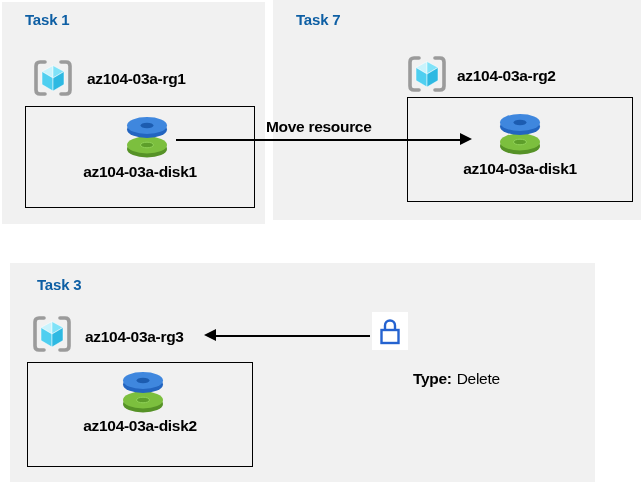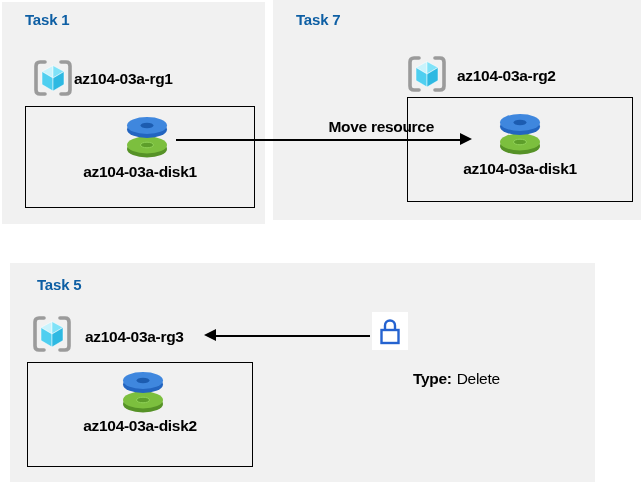--- a/index.html
+++ b/index.html
@@ -66,21 +66,21 @@
     position: absolute; width: 0; height: 0;
     border-top: 6.5px solid transparent;
     border-bottom: 6.5px solid transparent;
     border-right: 12px solid #000000;
   }
   #arrow2-head { left: 204px; top: 329px; }
 
   #move-label {
     position: absolute;
     left: 266px; top: 118px; width: 168px;
-    text-align: right;
+    text-align: left;
     font-weight: bold;
     font-size: 15.5px;
     color: #000000;
     letter-spacing: -0.3px;
   }
 
   #lock-plate {
     position: absolute;
     left: 372px; top: 312px; width: 36px; height: 38px;
     background: #ffffff;
@@ -111,21 +111,21 @@
 
   <div class="task-title" id="title-task1">Task 1</div>
   <span class="icon icon-rg" id="rg1-icon" style="left:31px; top:57px;"><svg width="44" height="42" viewBox="0 0 44 42" xmlns="http://www.w3.org/2000/svg">
     <path d="M14 5 H9 Q5 5 5 9 V33 Q5 37 9 37 H14" fill="none" stroke="#9b9b9b" stroke-width="3.6" stroke-linecap="round"></path>
     <path d="M30 5 H35 Q39 5 39 9 V33 Q39 37 35 37 H30" fill="none" stroke="#9b9b9b" stroke-width="3.6" stroke-linecap="round"></path>
     <polygon points="11,14.5 22,8.5 22,21" fill="#c9f3fc" stroke="#ffffff" stroke-width="0.5"></polygon>
     <polygon points="22,8.5 33,14.5 22,21" fill="#7fe2f8" stroke="#ffffff" stroke-width="0.5"></polygon>
     <polygon points="11,14.5 22,21 22,34 11,27.5" fill="#4fcff0" stroke="#ffffff" stroke-width="0.5"></polygon>
     <polygon points="33,14.5 22,21 22,34 33,27.5" fill="#2eb9e2" stroke="#ffffff" stroke-width="0.5"></polygon>
   </svg></span>
-  <div class="res-label" style="left:74px; top:70px;">az104-03a-rg1</div>
+  <div class="res-label" style="left:87px; top:70px;">az104-03a-rg1</div>
   <div class="box" id="box-task1"></div>
   <span class="icon icon-disk" style="left:125px; top:116px;"><svg width="44" height="42" viewBox="0 0 44 42" xmlns="http://www.w3.org/2000/svg">
     <ellipse cx="22" cy="33" rx="20" ry="8.5" fill="#569227"></ellipse>
     <ellipse cx="22" cy="29" rx="20" ry="8.5" fill="#7cbf3e"></ellipse>
     <ellipse cx="22" cy="29" rx="6.5" ry="2.8" fill="#5d9e2a" stroke="#8fd157" stroke-width="1"></ellipse>
     <ellipse cx="22" cy="13.5" rx="20" ry="8.5" fill="#2365c0"></ellipse>
     <ellipse cx="22" cy="9.5" rx="20" ry="8.5" fill="#3f87de"></ellipse>
     <ellipse cx="22" cy="9.5" rx="6.5" ry="2.8" fill="#1c5cb0"></ellipse>
   </svg></span>
   <div class="res-label centered" style="left:25px; top:163px; width:230px;">az104-03a-disk1</div>
@@ -148,21 +148,21 @@
     <ellipse cx="22" cy="13.5" rx="20" ry="8.5" fill="#2365c0"></ellipse>
     <ellipse cx="22" cy="9.5" rx="20" ry="8.5" fill="#3f87de"></ellipse>
     <ellipse cx="22" cy="9.5" rx="6.5" ry="2.8" fill="#1c5cb0"></ellipse>
   </svg></span>
   <div class="res-label centered" style="left:407px; top:160px; width:226px;">az104-03a-disk1</div>
 
   <div class="hline" id="arrow1-line"></div>
   <div class="arrowhead-right" id="arrow1-head"></div>
   <div id="move-label">Move resource</div>
 
-  <div class="task-title" id="title-task3">Task 5</div>
+  <div class="task-title" id="title-task3">Task 3</div>
   <span class="icon icon-rg" style="left:30px; top:313px;"><svg width="44" height="42" viewBox="0 0 44 42" xmlns="http://www.w3.org/2000/svg">
     <path d="M14 5 H9 Q5 5 5 9 V33 Q5 37 9 37 H14" fill="none" stroke="#9b9b9b" stroke-width="3.6" stroke-linecap="round"></path>
     <path d="M30 5 H35 Q39 5 39 9 V33 Q39 37 35 37 H30" fill="none" stroke="#9b9b9b" stroke-width="3.6" stroke-linecap="round"></path>
     <polygon points="11,14.5 22,8.5 22,21" fill="#c9f3fc" stroke="#ffffff" stroke-width="0.5"></polygon>
     <polygon points="22,8.5 33,14.5 22,21" fill="#7fe2f8" stroke="#ffffff" stroke-width="0.5"></polygon>
     <polygon points="11,14.5 22,21 22,34 11,27.5" fill="#4fcff0" stroke="#ffffff" stroke-width="0.5"></polygon>
     <polygon points="33,14.5 22,21 22,34 33,27.5" fill="#2eb9e2" stroke="#ffffff" stroke-width="0.5"></polygon>
   </svg></span>
   <div class="res-label" style="left:85px; top:328px;">az104-03a-rg3</div>
   <div class="box" id="box-task3"></div>

